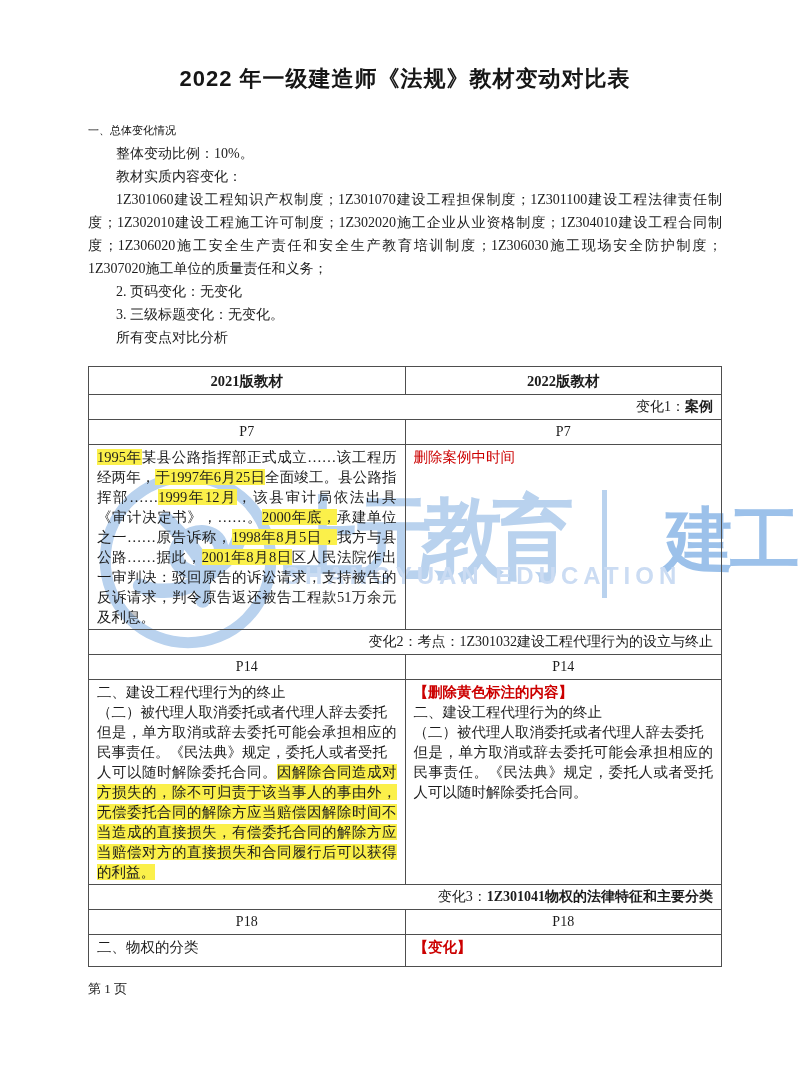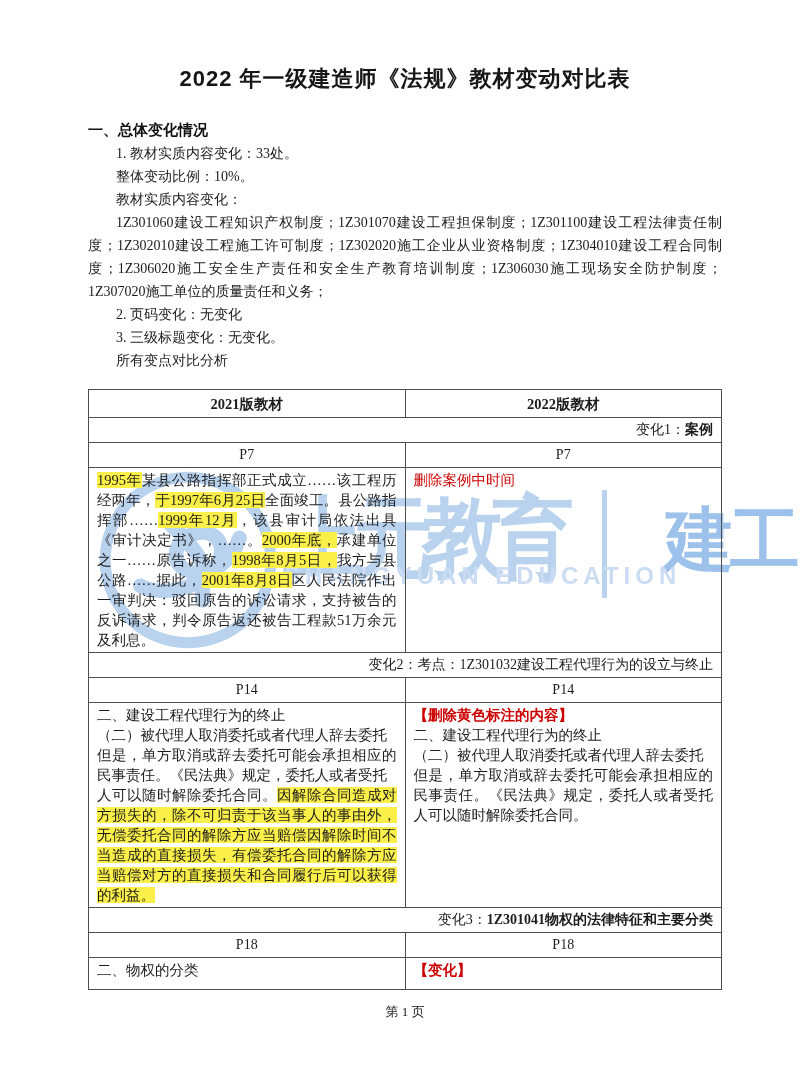--- a/index.html
+++ b/index.html
@@ -40,21 +40,21 @@
     font-family:"Liberation Sans",sans-serif;font-weight:bold;
     font-size:24px;letter-spacing:5px;color:var(--wm-blue-light);white-space:nowrap;
   }
   
   .content{position:relative;z-index:1;padding:64px 88px 0 88px}
   .doc-title{
     font-family:"Liberation Sans",sans-serif;font-size:22px;font-weight:bold;
     text-align:center;margin:0 0 24px 0;letter-spacing:1px;color:#161616;
   }
   .sec-h{
-    font-family:"Liberation Sans",sans-serif;font-size:15px;font-weight:bold;
+    font-family:"Liberation Sans",sans-serif;font-size:11px;font-weight:normal;
     margin:0;line-height:24px;color:#111;
   }
   p.line{margin:0;font-size:14px;line-height:23px}
   .indent{text-indent:2em}
   .justify{text-align:justify}
   .sub-line{line-height:22px}
   
   table.cmp{border-collapse:collapse;width:100%;margin-top:17px;font-size:14px;table-layout:fixed}
   table.cmp td{border:1px solid var(--border);padding:2px 8px;line-height:20px;color:var(--ink)}
   tr.hdr td{height:28px;text-align:center;font-weight:bold;font-size:14.5px}
@@ -63,21 +63,21 @@
   td.cell{
     vertical-align:top;padding:7px 9px;text-align:justify;
     white-space:pre-wrap;font-size:14.5px;line-height:20.5px;
   }
   td.h1x{height:171px}
   td.h2x{height:182px}
   td.h3x{height:32px}
   .hl{background:var(--highlight)}
   .red{color:var(--red)}
   .b{font-weight:bold}
-  .footer{position:relative;z-index:1;text-align:center;font-size:13px;margin-top:13px;color:#222}
+  .footer{position:relative;z-index:1;font-size:13px;margin-top:13px;color:#222}
 </style>
 </head>
 <body>
 
 <div class="watermark">
   <div class="wm-circle">
     <svg viewBox="0 0 100 100" fill="none">
       <circle cx="50" cy="50" r="45" stroke="#b9d2ee" stroke-width="6"></circle>
       <path d="M24 64 C 36 70, 58 66, 66 52 C 72 41, 64 32, 52 36 C 42 40, 40 52, 50 56 C 62 61, 74 50, 78 38" stroke="#b9d2ee" stroke-width="8" stroke-linecap="round"></path>
       <path d="M38 28 C 46 36, 54 44, 58 52 L 58 72" stroke="#b9d2ee" stroke-width="8" stroke-linecap="round"></path>
@@ -86,21 +86,20 @@
   <div class="wm-cn">上元教育</div>
   <div class="wm-bar"></div>
   <div class="wm-jg">建工</div>
   <div class="wm-en">SHANGYUAN EDUCATION</div>
 </div>
 
 <div class="content">
   <h1 class="doc-title">2022 年一级建造师《法规》教材变动对比表</h1>
 
   <h2 class="sec-h">一、总体变化情况</h2>
-  <p class="line indent">1. 教材实质内容变化：33处。</p>
   <p class="line indent">整体变动比例：10%。</p>
   <p class="line indent">教材实质内容变化：</p>
   <p class="line indent justify">1Z301060建设工程知识产权制度；1Z301070建设工程担保制度；1Z301100建设工程法律责任制度；1Z302010建设工程施工许可制度；1Z302020施工企业从业资格制度；1Z304010建设工程合同制度；1Z306020施工安全生产责任和安全生产教育培训制度；1Z306030施工现场安全防护制度；1Z307020施工单位的质量责任和义务；</p>
   <p class="line indent">2. 页码变化：无变化</p>
   <p class="line indent">3. 三级标题变化：无变化。</p>
 
   <p class="line indent sub-line">所有变点对比分析</p>
 
   <table class="cmp">
     <colgroup>

